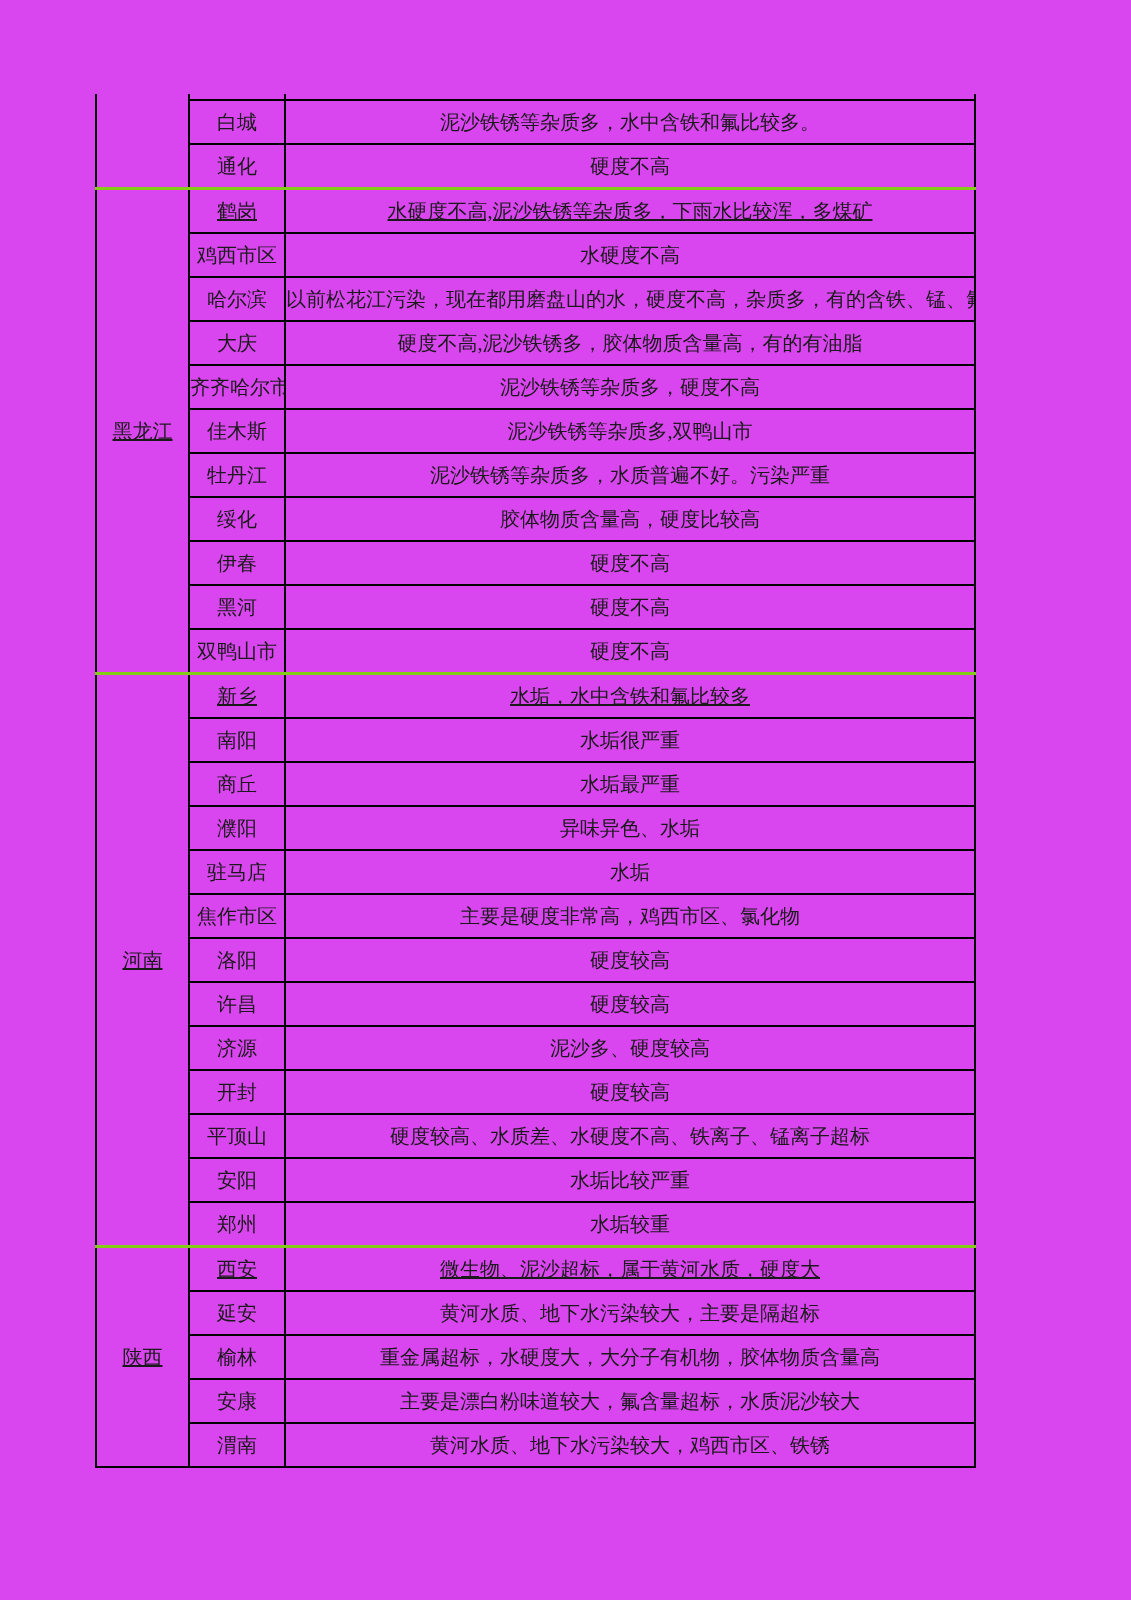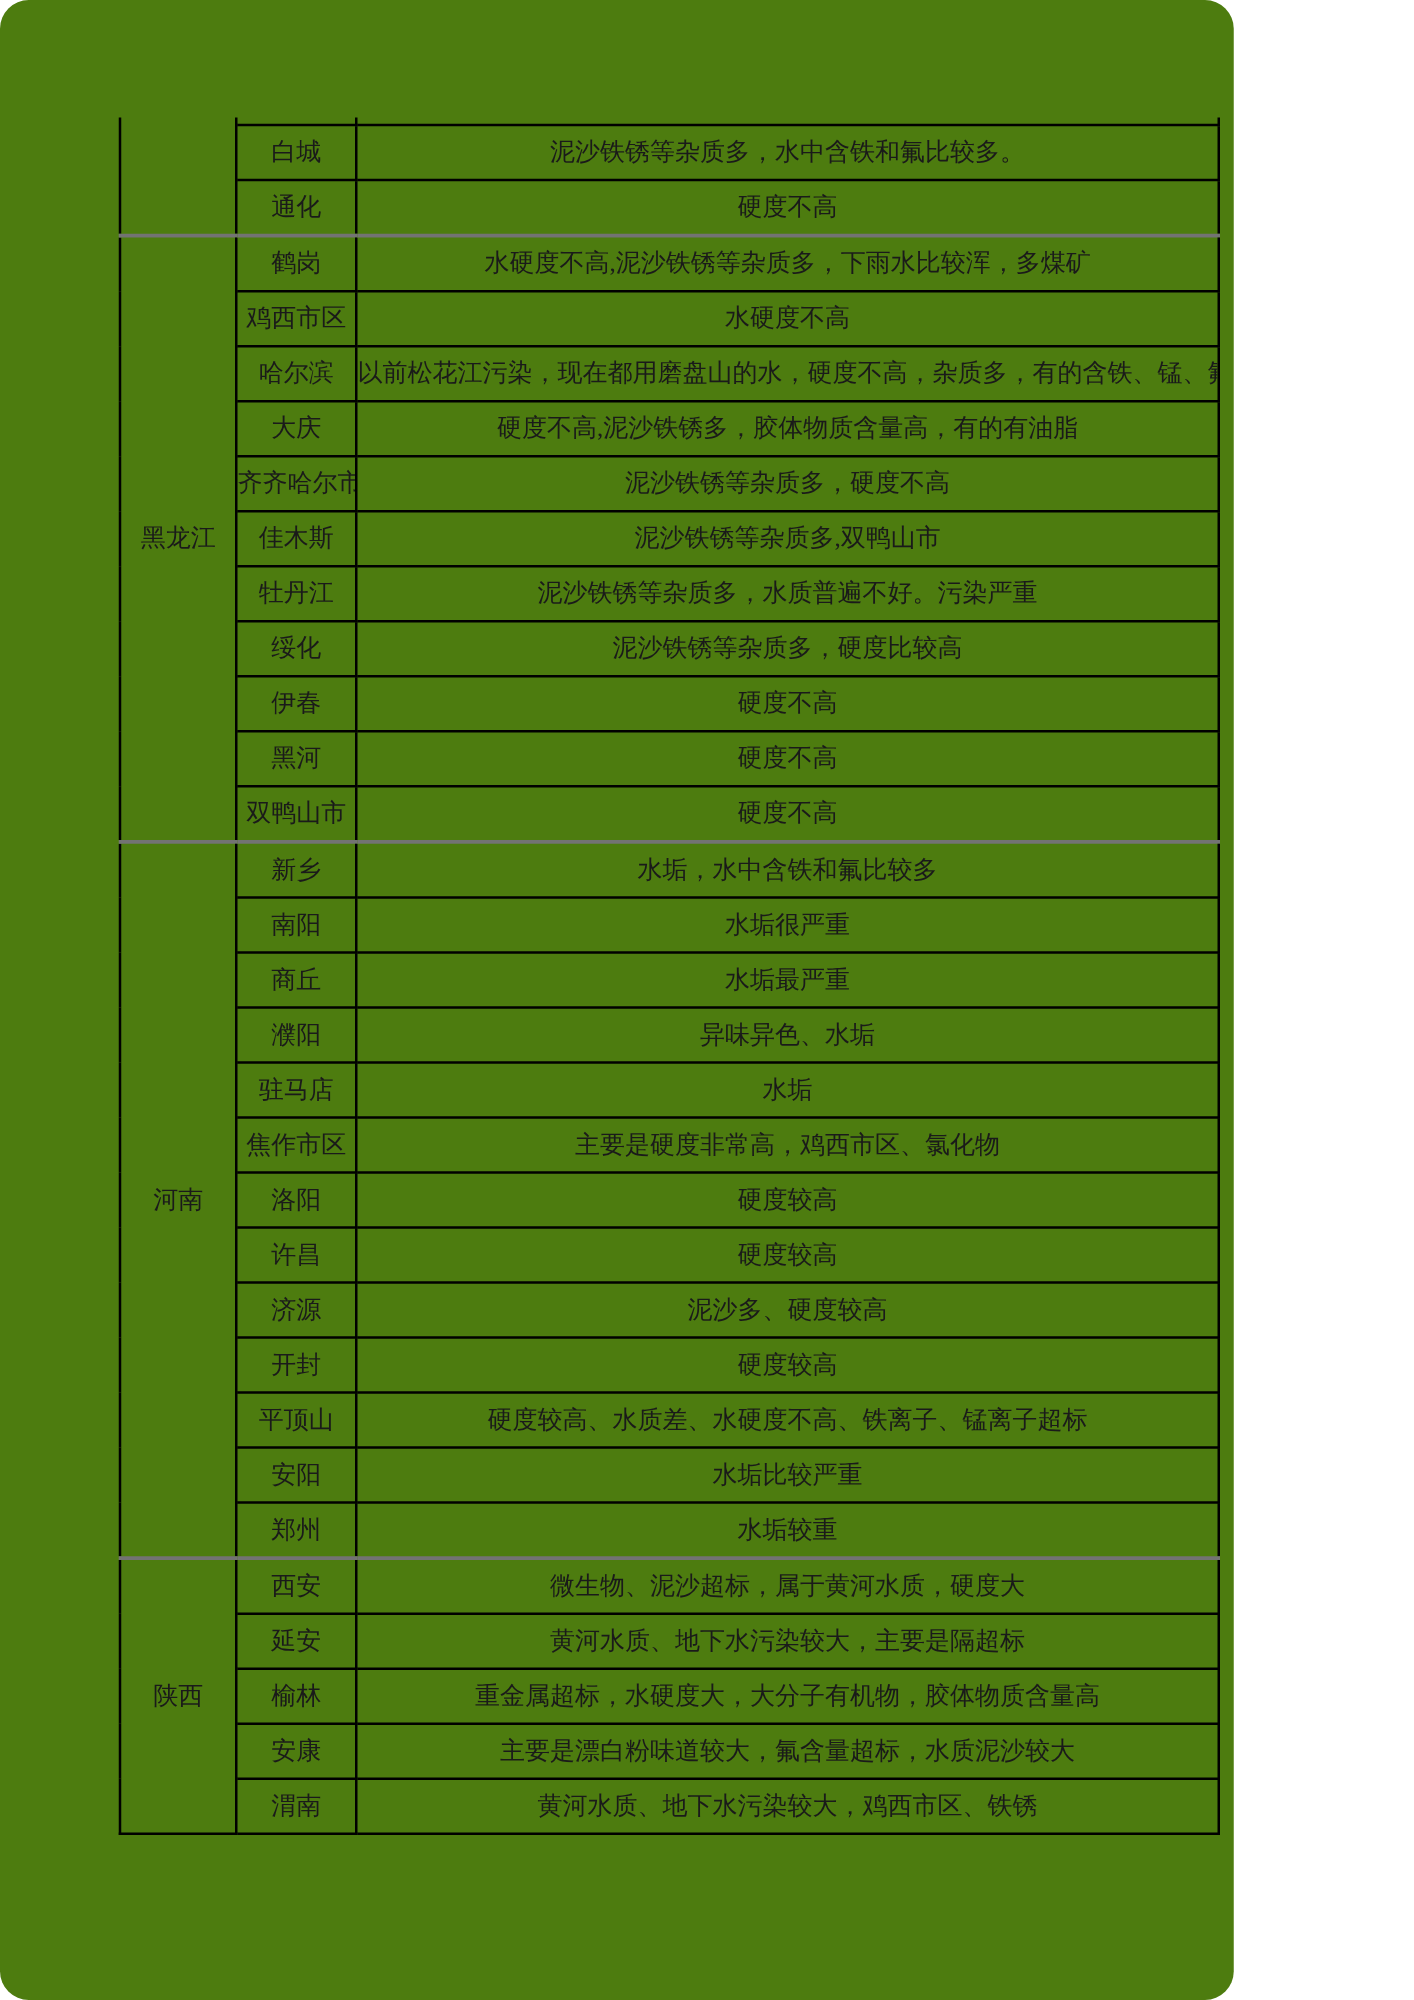--- a/index.html
+++ b/index.html
@@ -2,27 +2,26 @@
 <html><head>
 <meta charset="utf-8">
 <style>
   html, body {
     margin: 0;
     padding: 0;
     background: #ffffff;
   }
   .page {
     position: relative;
-    width: 987px;
+    width: 1131px;
     height: 1600px;
-    background: #4d7c0f;
+    background: #d946ef;
     overflow: hidden;
     font-family: "Liberation Serif", "DejaVu Serif", serif;
     color: #1a1a1a;
-    border-radius: 23px;
   }
   table.water-table {
     position: absolute;
     left: 95px;
     top: 94px;
     width: 879px;
     border-collapse: collapse;
     table-layout: fixed;
   }
   table.water-table td {
@@ -39,21 +38,22 @@
   
   tr.phantom td {
     height: 5px;
     border-top: none;
   }
   td.no-top {
     border-top: none;
   }
   
   tr.group-start td {
-    border-top: 3px solid #737373;
+    border-top: 3px solid #84cc16;
+    text-decoration: underline;
   }
   
   td.bottom-edge {
     border-bottom: 3px solid #000000;
   }
   td.province { }
   td.city { }
   td.desc { }
 </style>
 </head>
@@ -104,21 +104,21 @@
         <tr>
           <td class="city">佳木斯</td>
           <td class="desc">泥沙铁锈等杂质多,双鸭山市</td>
         </tr>
         <tr>
           <td class="city">牡丹江</td>
           <td class="desc">泥沙铁锈等杂质多，水质普遍不好。污染严重</td>
         </tr>
         <tr>
           <td class="city">绥化</td>
-          <td class="desc">泥沙铁锈等杂质多，硬度比较高</td>
+          <td class="desc">胶体物质含量高，硬度比较高</td>
         </tr>
         <tr>
           <td class="city">伊春</td>
           <td class="desc">硬度不高</td>
         </tr>
         <tr>
           <td class="city">黑河</td>
           <td class="desc">硬度不高</td>
         </tr>
         <tr>

